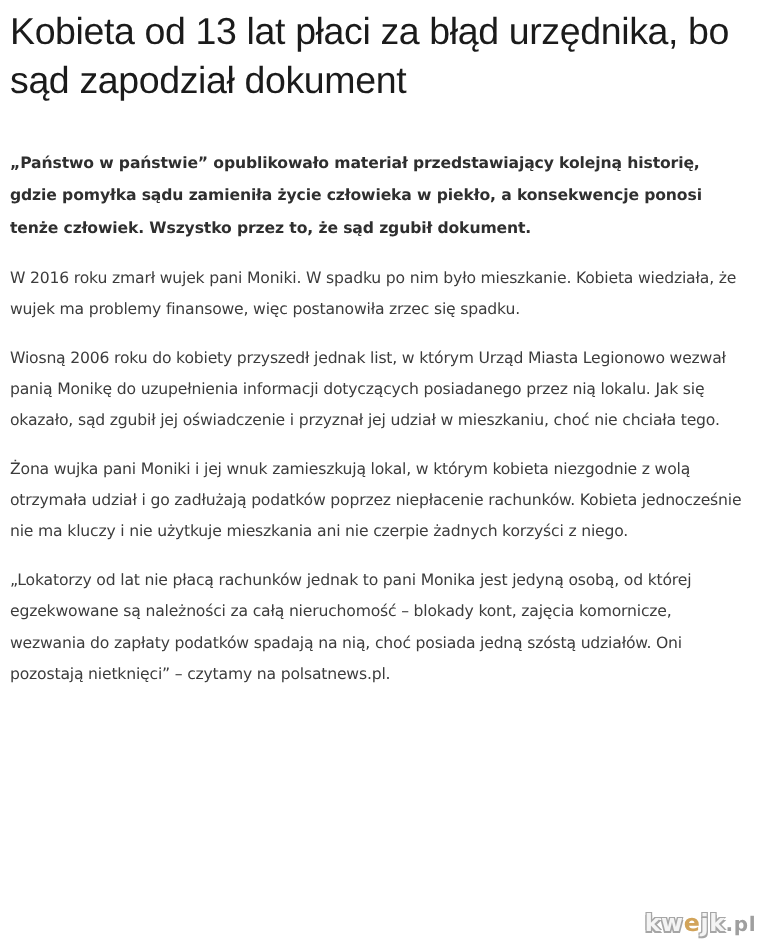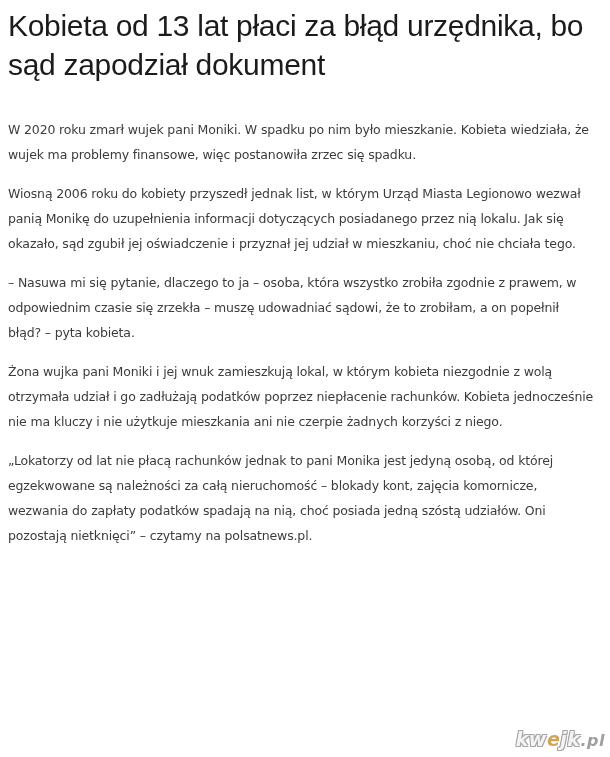--- a/index.html
+++ b/index.html
@@ -49,21 +49,20 @@
     line-height: 25px;
     letter-spacing: -0.15px;
     color: var(--body);
     margin: 0 0 14px 0;
   }
   .watermark {
     position: absolute;
     right: 5px;
     bottom: 7px;
     font-family: "DejaVu Sans", sans-serif;
-    font-style: italic;
     font-weight: 700;
     font-size: 19px;
     letter-spacing: 0.5px;
     white-space: nowrap;
     user-select: none;
   }
   .wm-outline {
     color: var(--wm_fill);
     text-shadow:
       -1px -1px 0 var(--wm_outline),
@@ -76,27 +75,27 @@
     color: var(--wm_pl);
     font-size: 16px;
   }
 </style>
 </head>
 <body>
 
 <div class="article">
   <h1 class="headline">Kobieta od 13 lat płaci za błąd urzędnika, bo sąd zapodział dokument</h1>
 
+  <p class="lead">„Państwo w państwie” opublikowało materiał przedstawiający kolejną historię, gdzie pomyłka sądu zamieniła życie człowieka w piekło, a konsekwencje ponosi tenże człowiek. Wszystko przez to, że sąd zgubił dokument.</p>
 
-  <p class="body-par">W 2020 roku zmarł wujek pani Moniki. W spadku po nim było mieszkanie. Kobieta wiedziała, że wujek ma problemy finansowe, więc postanowiła zrzec się spadku.</p>
+  <p class="body-par">W 2016 roku zmarł wujek pani Moniki. W spadku po nim było mieszkanie. Kobieta wiedziała, że wujek ma problemy finansowe, więc postanowiła zrzec się spadku.</p>
 
 
   <p class="body-par">Wiosną 2006 roku do kobiety przyszedł jednak list, w którym Urząd Miasta Legionowo wezwał panią Monikę do uzupełnienia informacji dotyczących posiadanego przez nią lokalu. Jak się okazało, sąd zgubił jej oświadczenie i przyznał jej udział w mieszkaniu, choć nie chciała tego.</p>
 
-  <p class="body-par">– Nasuwa mi się pytanie, dlaczego to ja – osoba, która wszystko zrobiła zgodnie z prawem, w odpowiednim czasie się zrzekła – muszę udowadniać sądowi, że to zrobiłam, a on popełnił błąd? – pyta kobieta.</p>
 
   <p class="body-par">Żona wujka pani Moniki i jej wnuk zamieszkują lokal, w którym kobieta niezgodnie z wolą otrzymała udział i go zadłużają podatków poprzez niepłacenie rachunków. Kobieta jednocześnie nie ma kluczy i nie użytkuje mieszkania ani nie czerpie żadnych korzyści z niego.</p>
 
   <p class="body-par">„Lokatorzy od lat nie płacą rachunków jednak to pani Monika jest jedyną osobą, od której egzekwowane są należności za całą nieruchomość – blokady kont, zajęcia komornicze, wezwania do zapłaty podatków spadają na nią, choć posiada jedną szóstą udziałów. Oni pozostają nietknięci” – czytamy na polsatnews.pl.</p>
 </div>
 
 <div class="watermark">
   <span class="wm-outline">kw</span><span class="wm-accent">e</span><span class="wm-outline">jk</span><span class="wm-pl">.pl</span>
 </div>
 

